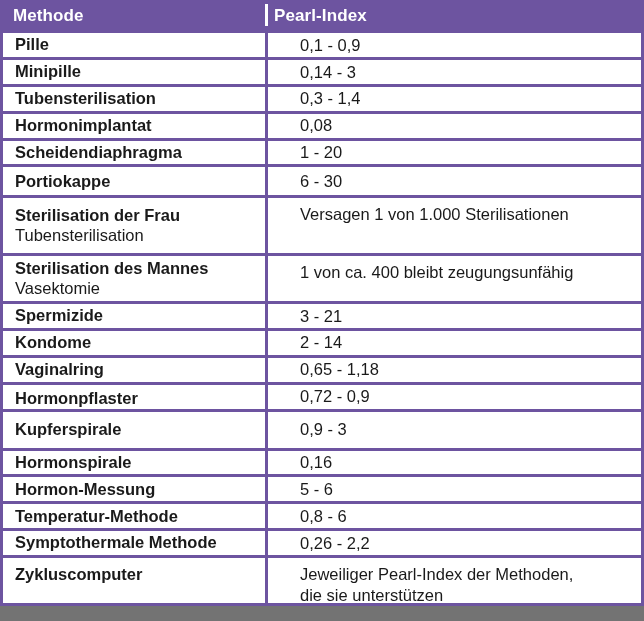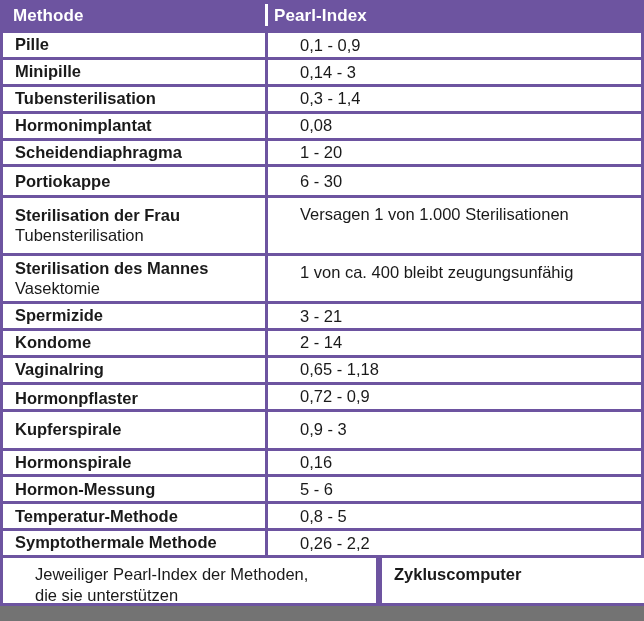--- a/index.html
+++ b/index.html
@@ -250,35 +250,35 @@
         </div>
         <div class="cell c-index" style="border-color: rgb(109, 84, 160);">
           <div class="v-main">5 - 6</div>
         </div>
       </div>
       <div class="row" style="height: 29.9px;">
         <div class="cell c-method" style="border-color: rgb(109, 84, 160);">
           <div class="m-main">Temperatur-Methode</div>
         </div>
         <div class="cell c-index" style="border-color: rgb(109, 84, 160);">
-          <div class="v-main">0,8 - 5</div>
+          <div class="v-main">0,8 - 6</div>
         </div>
       </div>
       <div class="row" style="height: 29.9px;">
         <div class="cell c-method" style="border-color: rgb(109, 84, 160);">
           <div class="m-main">Symptothermale Methode</div>
         </div>
         <div class="cell c-index" style="border-color: rgb(109, 84, 160);">
           <div class="v-main">0,26 - 2,2</div>
         </div>
       </div>
       <div class="row" style="height: 50.5px;">
+        <div class="cell c-method" style="justify-content: flex-start; padding-top: 7px; border-color: rgb(109, 84, 160);">
+          <div class="m-main">Zykluscomputer</div>
+        </div>
         <div class="cell c-index" style="justify-content: flex-start; padding-top: 6px; border-color: rgb(109, 84, 160);">
           <div class="v-main">Jeweiliger Pearl-Index der Methoden,</div>
           <div class="v-sub">die sie unterstützen</div>
         </div>
-        <div class="cell c-method" style="justify-content: flex-start; padding-top: 7px; border-color: rgb(109, 84, 160);">
-          <div class="m-main">Zykluscomputer</div>
-        </div>
       </div>
     </div>
 
 </div>
 
 </body></html>

